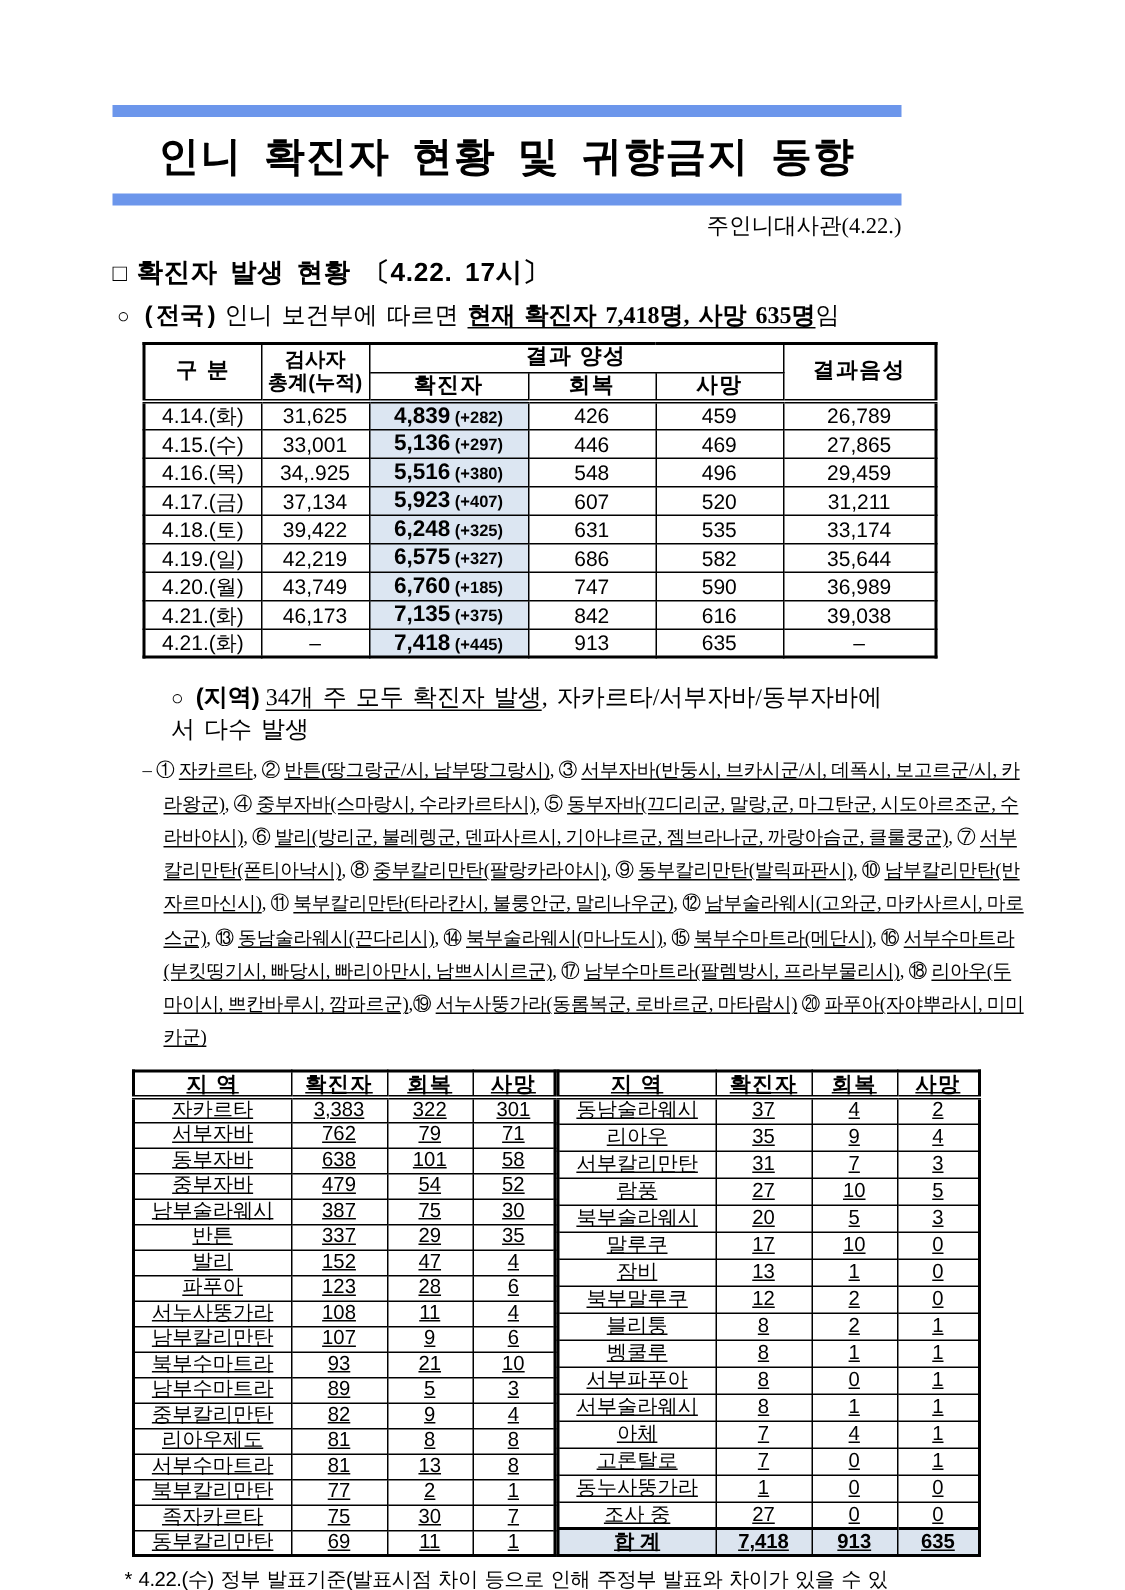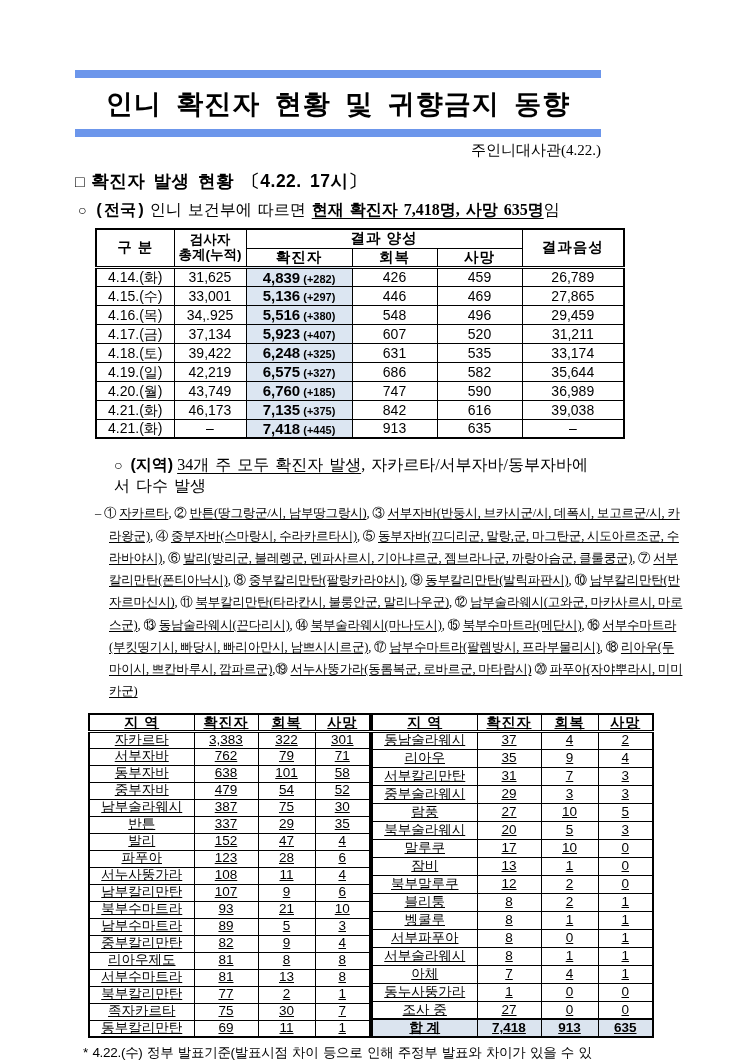--- a/index.html
+++ b/index.html
@@ -372,26 +372,20 @@
             <td>9</td>
             <td>4</td>
           </tr>
           <tr>
             <td>서부칼리만탄</td>
             <td>31</td>
             <td>7</td>
             <td>3</td>
           </tr>
           <tr>
-            <td>중부술라웨시</td>
-            <td>29</td>
-            <td>3</td>
-            <td>3</td>
-          </tr>
-          <tr>
             <td>람풍</td>
             <td>27</td>
             <td>10</td>
             <td>5</td>
           </tr>
           <tr>
             <td>북부술라웨시</td>
             <td>20</td>
             <td>5</td>
             <td>3</td>
@@ -435,20 +429,26 @@
           <tr>
             <td>서부술라웨시</td>
             <td>8</td>
             <td>1</td>
             <td>1</td>
           </tr>
           <tr>
             <td>아체</td>
             <td>7</td>
             <td>4</td>
+            <td>1</td>
+          </tr>
+          <tr>
+            <td>고론탈로</td>
+            <td>7</td>
+            <td>0</td>
             <td>1</td>
           </tr>
           <tr>
             <td>동누사뚱가라</td>
             <td>1</td>
             <td>0</td>
             <td>0</td>
           </tr>
           <tr>
             <td>조사 중</td>

